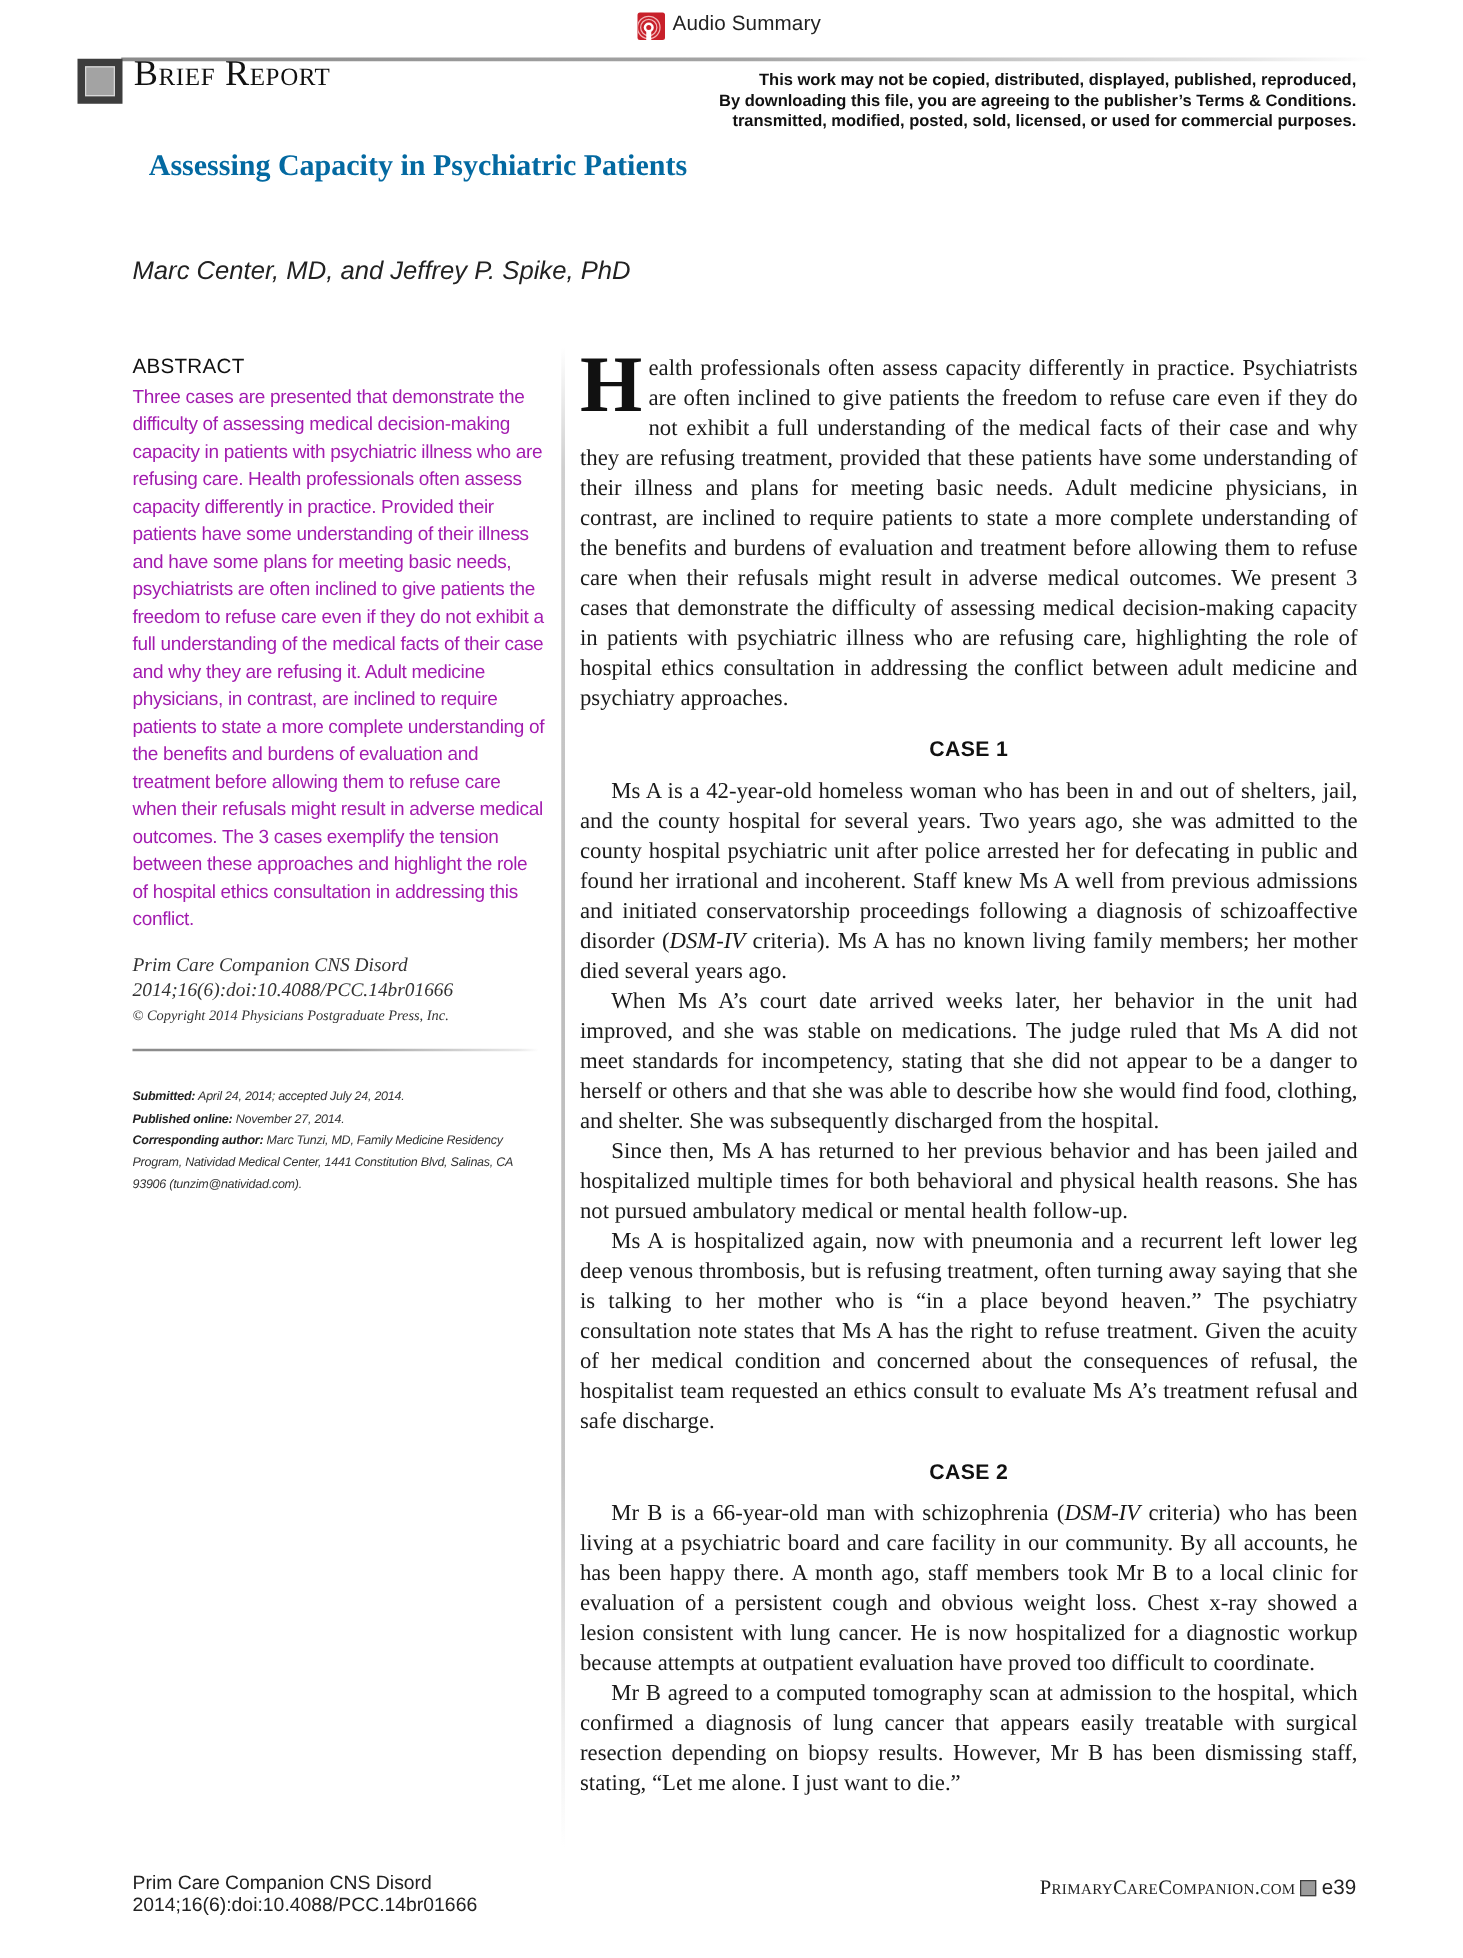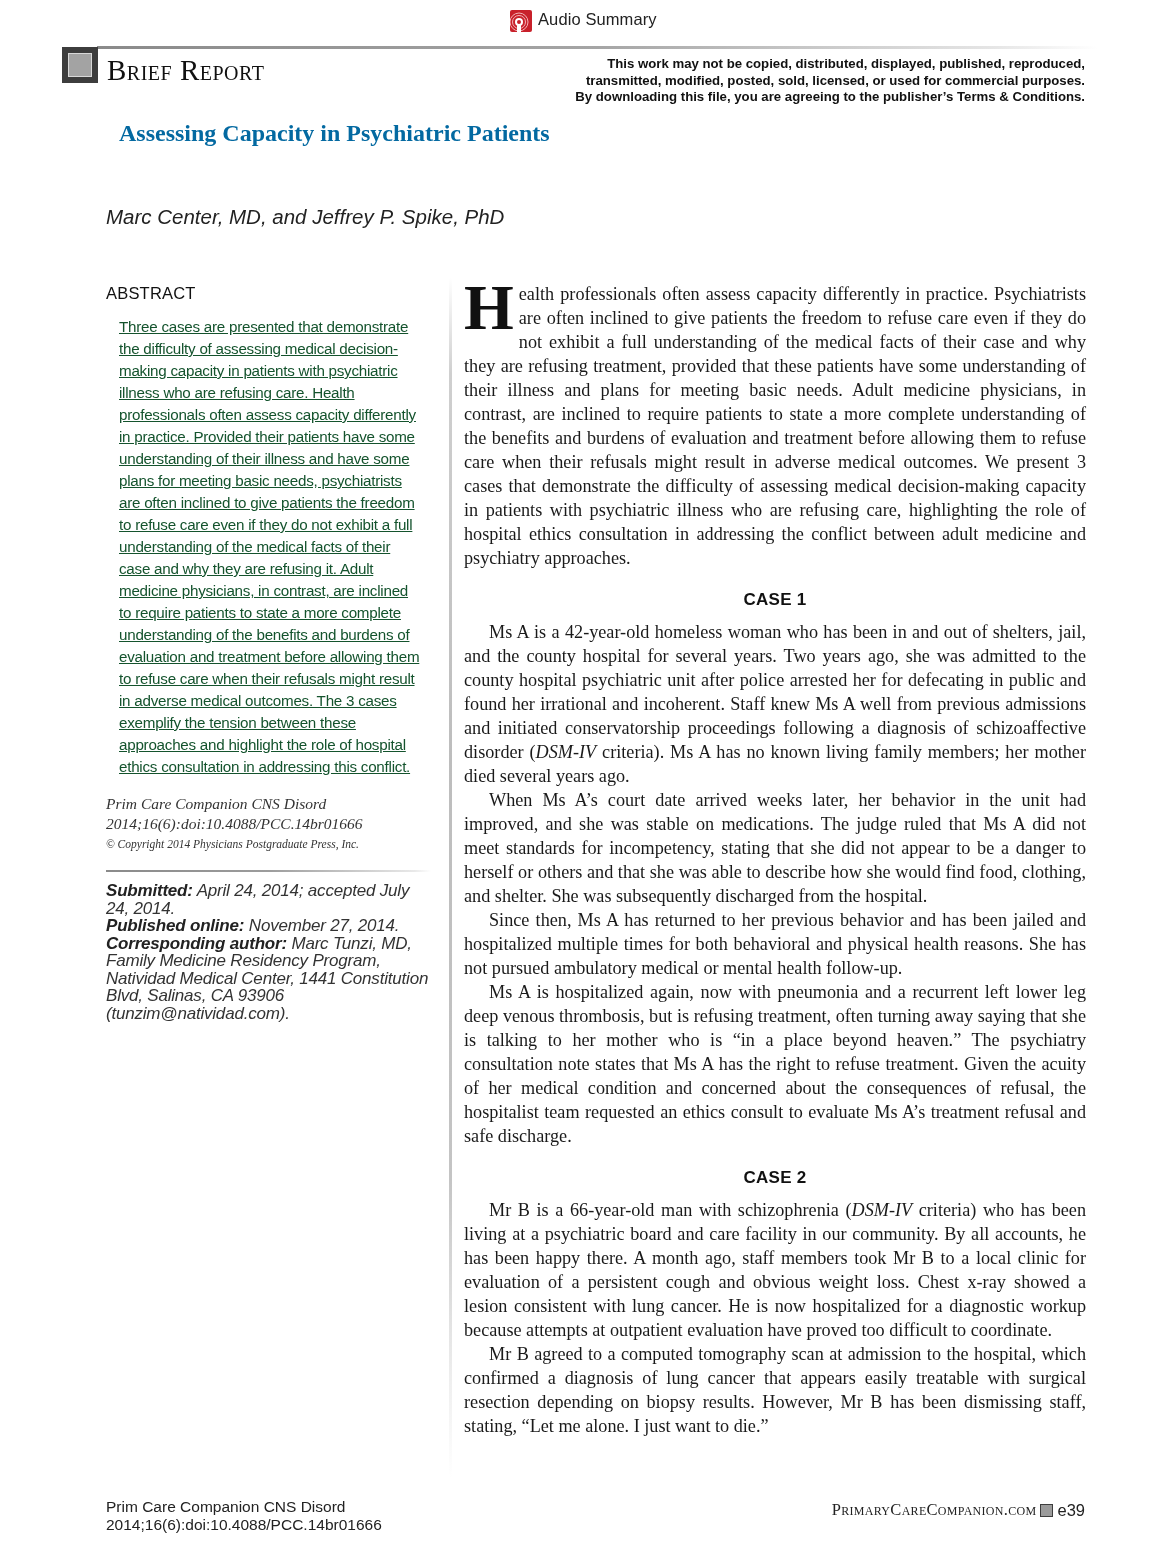--- a/index.html
+++ b/index.html
@@ -9,36 +9,36 @@
   .audio { position:absolute; left:510px; top:10px; display:flex; align-items:flex-start; gap:6px; cursor:pointer; }
   .audio-icon { width:22px; height:22px; background:#c8202a; border-radius:2px; position:relative; overflow:hidden; }
   .audio-icon svg { position:absolute; left:0; top:0; }
   .audio-label { font-family:"Liberation Sans", sans-serif; font-size:16.5px; color:#222; letter-spacing:0.1px; }
 
   
   .top-rule { position:absolute; left:97px; top:46px; width:1000px; height:3px;
               background:linear-gradient(to right, #8a8a8a 0%, #a5a5a5 50%, #e6e6e6 90%, #ffffff 100%); }
   .section-box { position:absolute; left:62px; top:47px; width:36px; height:36px; background:#3d3d3d; }
   .section-box-inner { position:absolute; left:6px; top:6px; width:22px; height:22px; background:#a3a3a3; border:1px solid #d8d8d8; }
-  .section-label { position:absolute; left:107px; top:56px; font-family:"Liberation Serif", serif; font-size:29px; color:#111; font-variant:small-caps; letter-spacing:0.5px; line-height:1; }
+  .section-label { position:absolute; left:107px; top:45px; font-family:"Liberation Serif", serif; font-size:29px; color:#111; font-variant:small-caps; letter-spacing:0.5px; line-height:1; }
 
   .notice { position:absolute; right:85px; top:56px; width:600px; text-align:right; font-family:"Liberation Sans", sans-serif; font-weight:bold; font-size:13.2px; line-height:16.5px; color:#111; }
 
   
   .title { position:absolute; left:119px; top:114px; font-family:"Liberation Serif", serif; font-weight:bold; font-size:24px; line-height:39px; color:#0369a1; margin:0; }
   .authors { position:absolute; left:106px; top:205px; font-family:"Liberation Sans", sans-serif; font-style:italic; font-size:20.5px; color:#222; margin:0; }
 
   
   .left-col { position:absolute; left:106px; top:284px; width:330px; }
   .abstract-heading { font-family:"Liberation Sans", sans-serif; font-weight:normal; font-size:16.5px; color:#111; margin:0 0 4px 0; letter-spacing:0.2px; }
-  .abstract-text { font-family:"Liberation Sans", sans-serif; font-size:15.2px; line-height:22px; color:#14532d; margin:13px; letter-spacing:-0.25px;text-decoration:underline; }
+  .abstract-text { font-family:"Liberation Sans", sans-serif; font-size:15.2px; line-height:22px; color:#a21caf; margin:0; letter-spacing:-0.25px; }
   .citation { font-family:"Liberation Serif", serif; font-style:italic; font-size:15.5px; line-height:20px; color:#333; margin-top:16px; }
   .copyright { font-family:"Liberation Serif", serif; font-style:italic; font-size:11.5px; color:#333; margin-top:4px; }
   .left-rule { height:2px; margin-top:20px; width:325px; background:linear-gradient(to right,#8a8a8a 0%, #9c9c9c 50%, #e9e9e9 95%, #fff 100%); }
-  .meta { margin-top:10px; font-family:"Liberation Sans", sans-serif; font-size:17px; line-height:17.5px; color:#333; font-style:italic; letter-spacing:-0.2px; }
+  .meta { margin-top:28px; font-family:"Liberation Sans", sans-serif; font-size:10px; line-height:17.5px; color:#333; font-style:italic; letter-spacing:-0.2px; }
   .meta b { font-style:italic; font-weight:bold; color:#222; }
 
   
   .vdivider { position:absolute; left:449px; top:278px; width:3px; height:1200px;
               background:linear-gradient(to bottom, #ffffff 0%, #cfcfcf 8%, #bdbdbd 40%, #c4c4c4 75%, #efefef 92%, #ffffff 100%); }
 
   
   .right-col { position:absolute; left:464px; top:282px; width:622px; font-family:"Liberation Serif", serif; font-size:18.2px; line-height:24px; color:#1a1a1a; }
   .right-col p { margin:0; text-align:justify; }
   .right-col p.indent { text-indent:25px; }
@@ -69,22 +69,22 @@
 </div>
 
 <div class="top-rule"></div>
 <div class="section-box">
   <div class="section-box-inner"></div>
 </div>
 <div class="section-label">Brief Report</div>
 
 <div class="notice">
   <div>This work may not be copied, distributed, displayed, published, reproduced,</div>
+  <div>By downloading this file, you are agreeing to the publisher’s Terms &amp; Conditions.</div>
   <div>transmitted, modified, posted, sold, licensed, or used for commercial purposes.</div>
-  <div>By downloading this file, you are agreeing to the publisher’s Terms &amp; Conditions.</div>
 </div>
 
 <h1 class="title">
   <span>Assessing Capacity in Psychiatric Patients</span><br>
 </h1>
 <p class="authors">Marc Center, MD, and Jeffrey P. Spike, PhD</p>
 
 <div class="left-col">
   <h2 class="abstract-heading">ABSTRACT</h2>
   <p class="abstract-text">Three cases are presented that demonstrate the difficulty of assessing medical decision-making capacity in patients with psychiatric illness who are refusing care. Health professionals often assess capacity differently in practice. Provided their patients have some understanding of their illness and have some plans for meeting basic needs, psychiatrists are often inclined to give patients the freedom to refuse care even if they do not exhibit a full understanding of the medical facts of their case and why they are refusing it. Adult medicine physicians, in contrast, are inclined to require patients to state a more complete understanding of the benefits and burdens of evaluation and treatment before allowing them to refuse care when their refusals might result in adverse medical outcomes. The 3 cases exemplify the tension between these approaches and highlight the role of hospital ethics consultation in addressing this conflict.</p>

